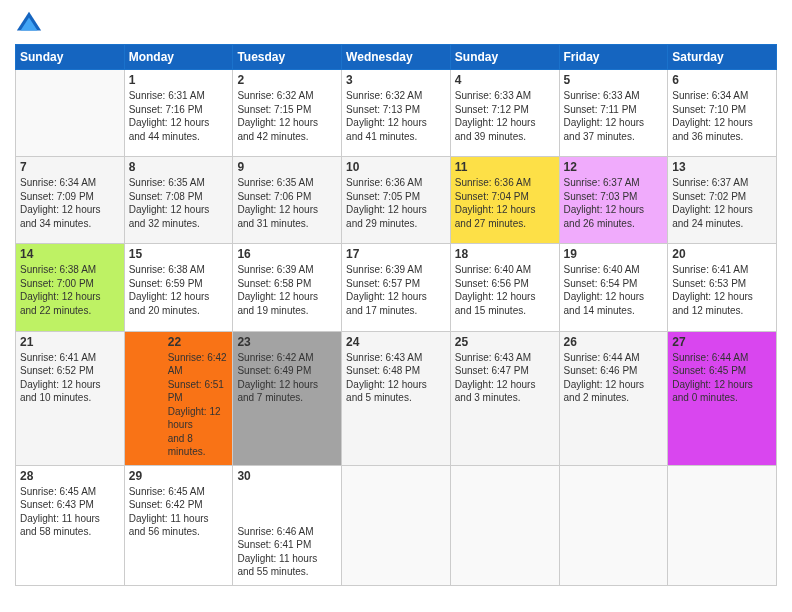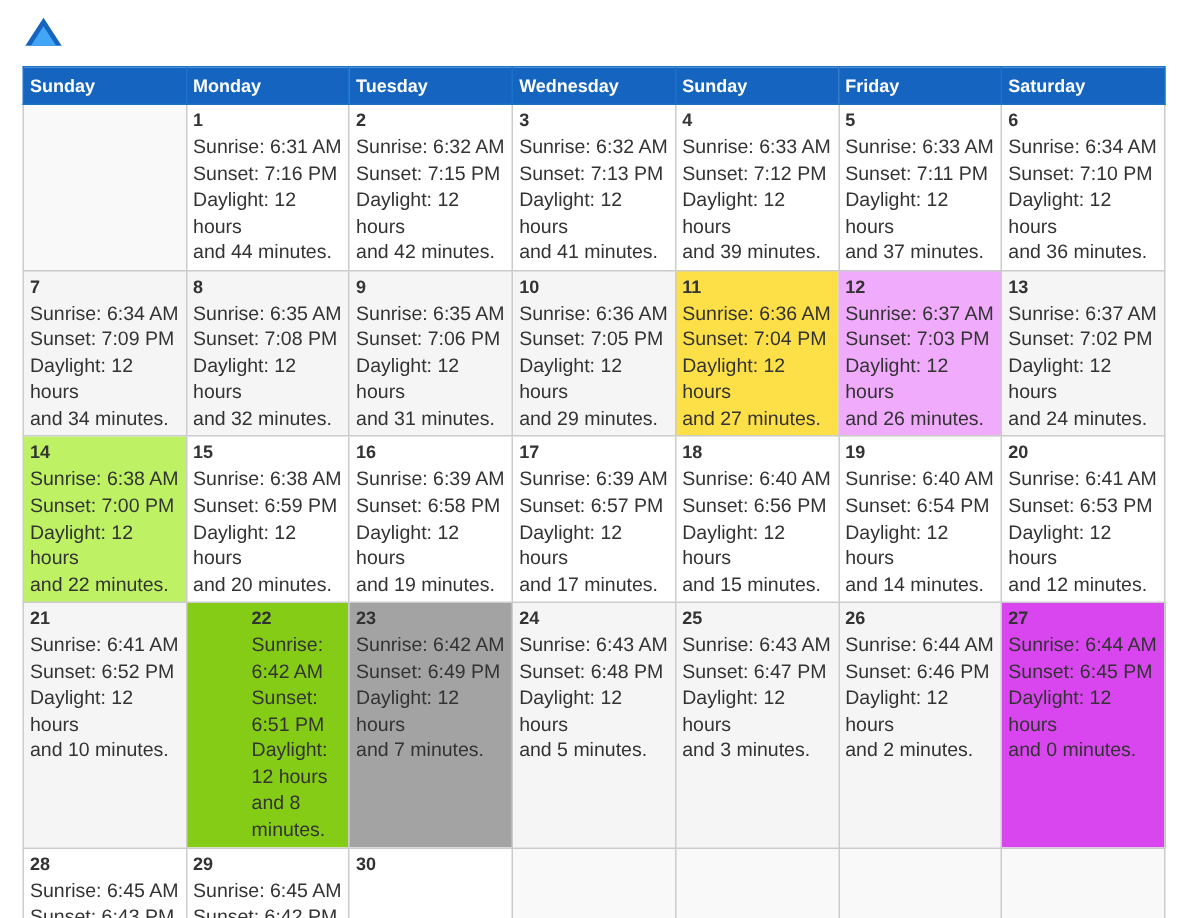--- a/index.html
+++ b/index.html
@@ -77,21 +77,21 @@
       height: 85px;
     }
     .day-number {
       font-size: 12px;
       font-weight: bold;
       color: #333;
       display: block;
       margin-bottom: 2px;
     }
     .day-info {
-      font-size: 13px;
+      font-size: 10px;
       line-height: 1.35;
       color: #333;
     }
     .empty-cell {
       background: #f9f9f9;
     }
     tr:nth-child(even) td { background: #f5f5f5; }
     tr:nth-child(odd) td { background: #fff; }
     .calendar thead tr th { background: #1565c0; }
   </style>
@@ -276,21 +276,21 @@
           </td>
         </tr>
         <tr>
           <td style="background: rgb(245, 245, 245);">
             <span class="day-number">21</span>
             <div class="day-info" style="white-space: pre-line;">Sunrise: 6:41 AM
 Sunset: 6:52 PM
 Daylight: 12 hours
 and 10 minutes.</div>
           </td>
-          <td style="background: #84cc16; padding-left: 43px;">
+          <td style="background: #f97316; padding-left: 43px;">
             <span class="day-number">22</span>
             <div class="day-info" style="white-space: pre-line;">Sunrise: 6:42 AM
 Sunset: 6:51 PM
 Daylight: 12 hours
 and 8 minutes.</div>
           </td>
           <td style="background: #a3a3a3;">
             <span class="day-number">23</span>
             <div class="day-info" style="white-space: pre-line;">Sunrise: 6:42 AM
 Sunset: 6:49 PM

